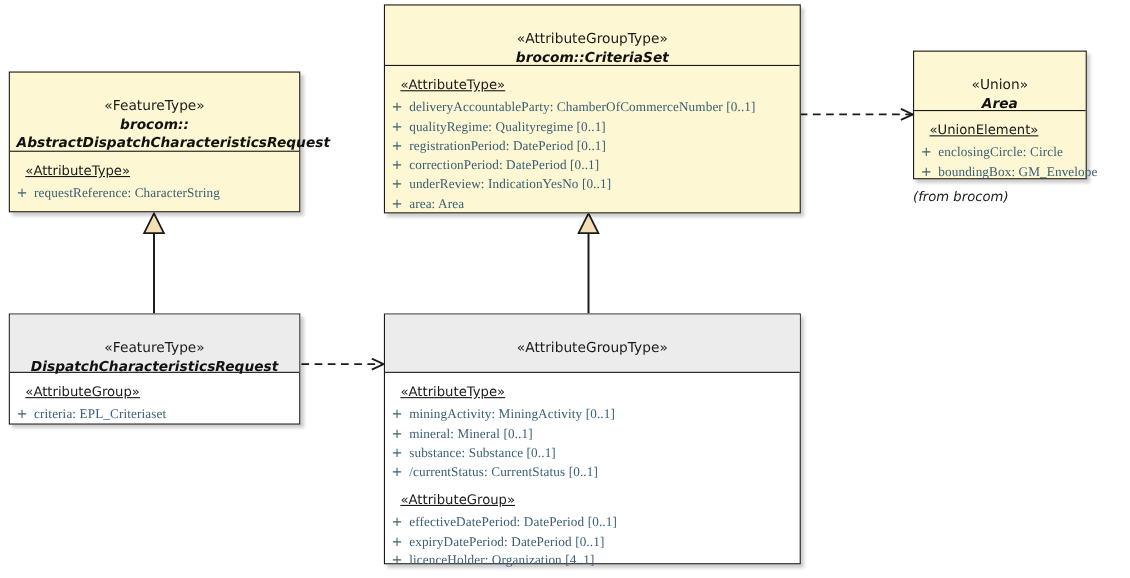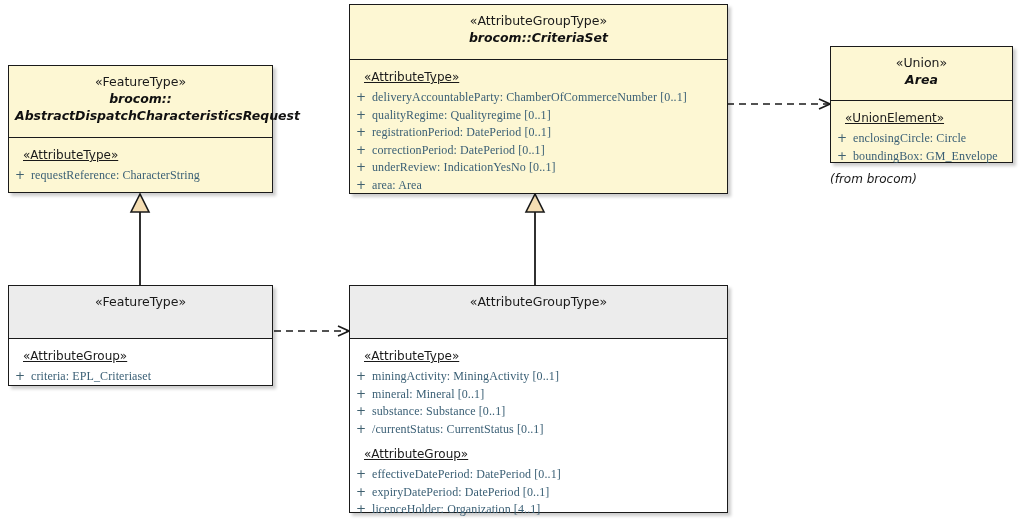--- a/index.html
+++ b/index.html
@@ -26,21 +26,21 @@
     border: 1.6px solid #1a1a1a;
     box-shadow: 3px 3px 3px rgba(0,0,0,0.20);
     background: #fdf7d3;
   }
   .uml-box.white-body { background: #ffffff; }
 
   .box-header {
     box-sizing: border-box;
     border-bottom: 1.6px solid #1a1a1a;
     text-align: center;
-    padding: 7px 6px 8px 6px;
+    padding: 21px 6px 8px 6px;
     background: transparent;
   }
   .uml-box.white-body > .box-header {
     background: #ececec;
   }
   .stereotype {
     font-size: 12.5px;
     color: #1a1a1a;
     line-height: 17px;
     white-space: nowrap;
@@ -182,21 +182,21 @@
         <span class="attr-vis">+</span>
         <span class="attr-text">underReview: IndicationYesNo [0..1]</span>
       </div>
       <div class="attr-row">
         <span class="attr-vis">+</span>
         <span class="attr-text">area: Area</span>
       </div>
     </div>
   </div>
 
-  <div class="uml-box" style="left:830px; top:46px; width:183px; height:117px;">
+  <div class="uml-box" style="left:830px; top:46px; width:158px; height:117px;">
     <div class="box-header" style="height:54px;">
       <div class="stereotype">«Union»</div>
       <div class="class-name">Area</div>
     </div>
     <div class="box-body">
       <div class="group-stereotype">«UnionElement»</div>
       <div class="attr-row">
         <span class="attr-vis">+</span>
         <span class="attr-text">enclosingCircle: Circle</span>
       </div>
@@ -205,20 +205,21 @@
         <span class="attr-text">boundingBox: GM_Envelope</span>
       </div>
     </div>
   </div>
 
   <div class="from-note" style="left:830px; top:172px; width:183px;">(from brocom)</div>
 
   <div class="uml-box white-body" style="left:8px; top:285px; width:265px; height:101px;">
     <div class="box-header" style="height:53px;">
       <div class="stereotype">«FeatureType»</div>
+      <div class="class-name">DispatchCharacteristicsRequest</div>
     </div>
     <div class="box-body">
       <div class="group-stereotype">«AttributeGroup»</div>
       <div class="attr-row">
         <span class="attr-vis">+</span>
         <span class="attr-text">criteria: EPL_Criteriaset</span>
       </div>
     </div>
   </div>
 

